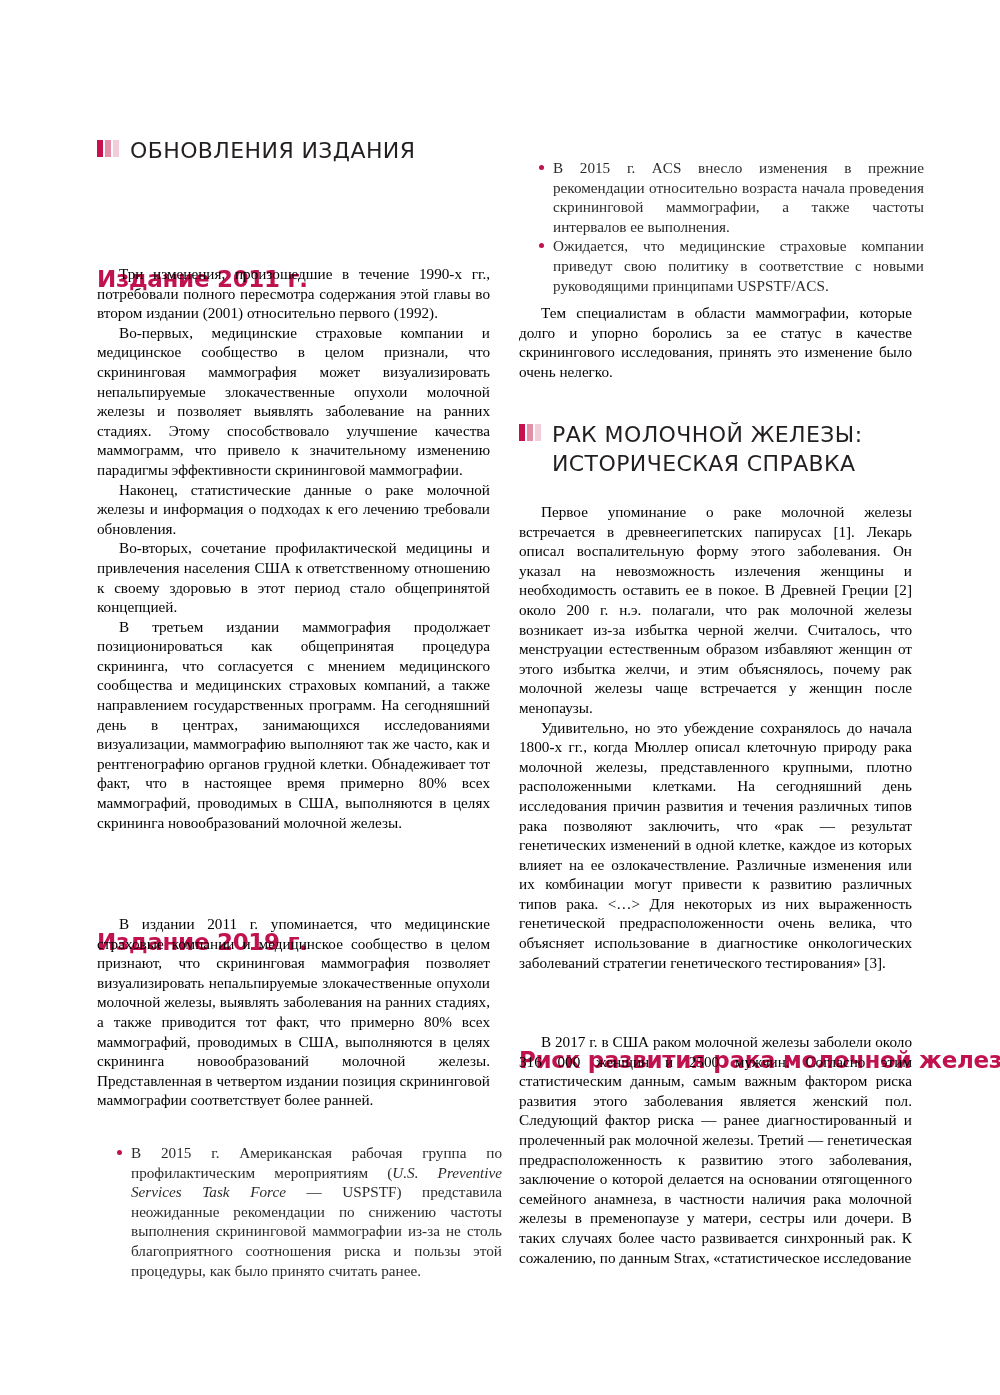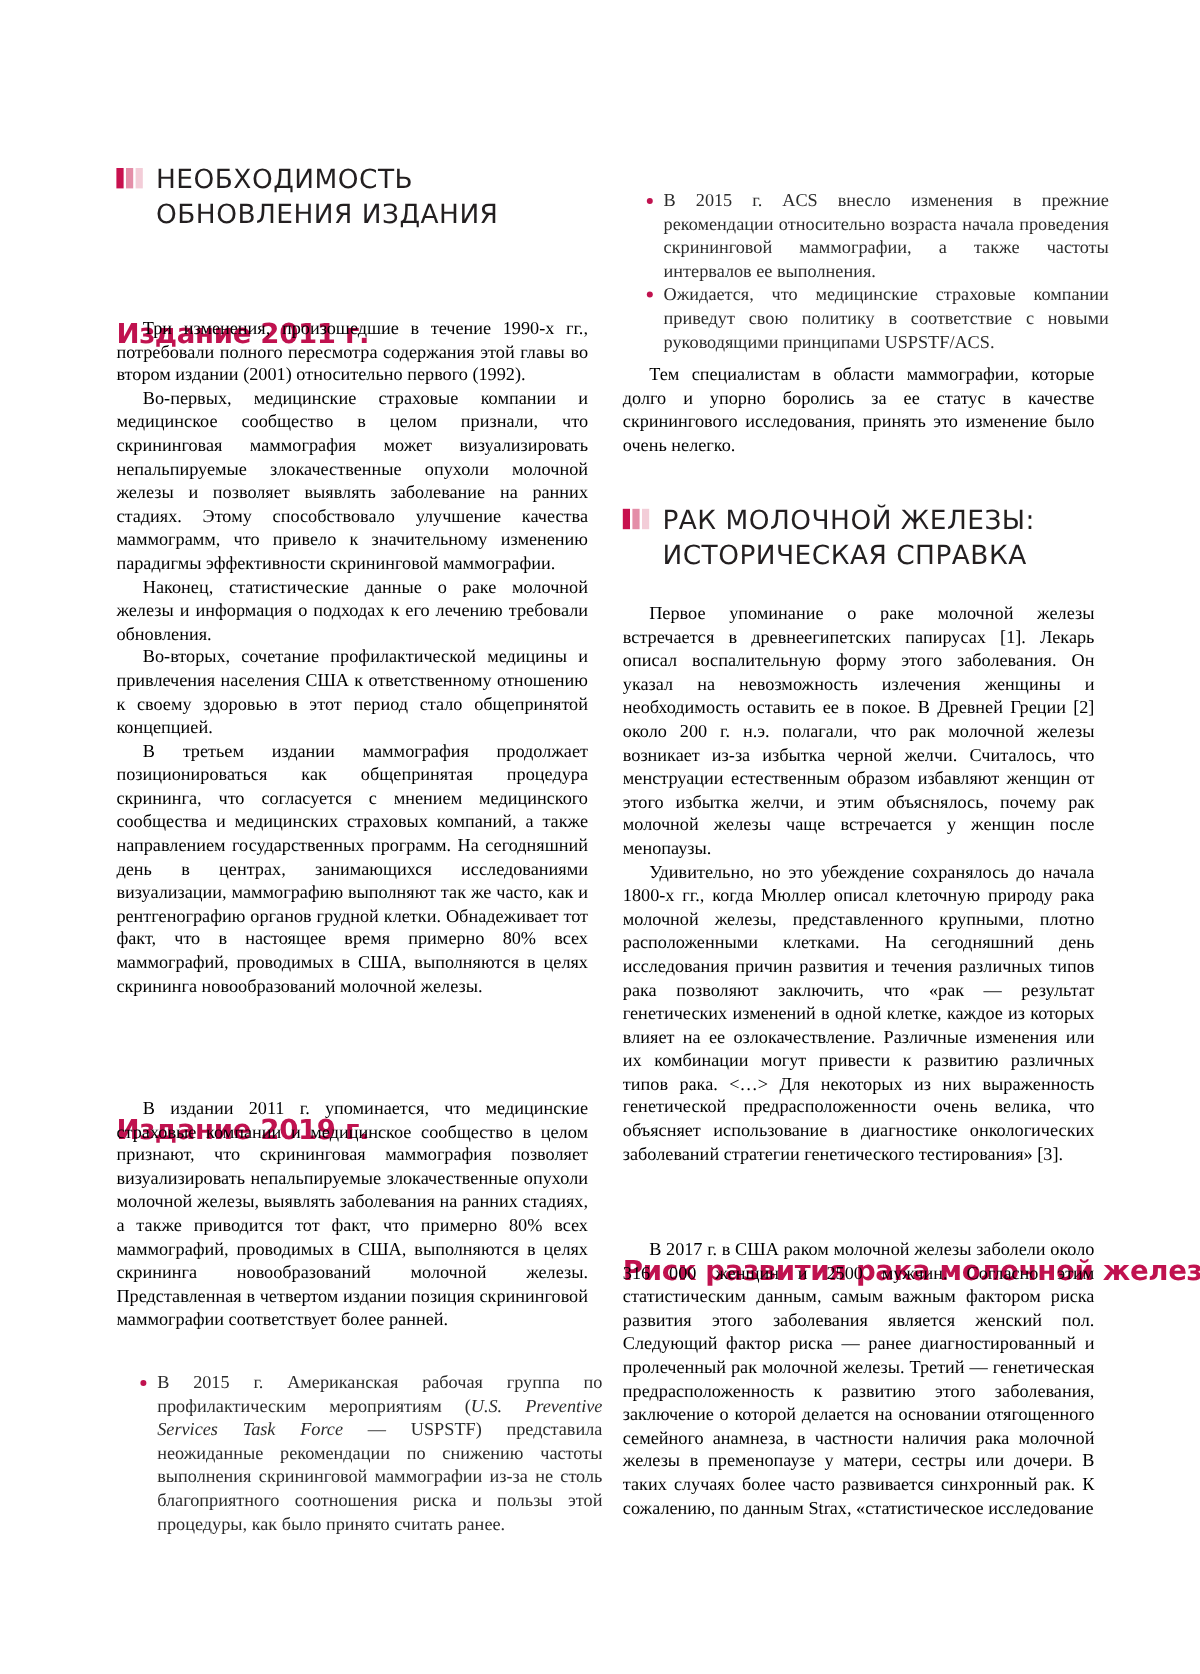--- a/index.html
+++ b/index.html
@@ -68,21 +68,20 @@
 
   <div class="col col-left">
 
     <div class="h1" style="top:136px; left:0;">
       <div class="bars">
         <span class="b1"></span>
           <span class="b2"></span>
           <span class="b3"></span>
       </div>
       <span class="h1-text">
-        <span class="h1-line">НЕОБХОДИМОСТЬ</span>
         <span class="h1-line">ОБНОВЛЕНИЯ ИЗДАНИЯ</span>
       </span>
     </div>
 
     <div class="h2" style="top:223px; left:0;">Издание 2011 г.</div>
 
     <div class="txt" style="top:264px; left:0;">
       <p>Три изменения, произошедшие в течение 1990-х гг., потребовали полного пересмотра содержания этой главы во втором издании (2001) относительно первого (1992).</p>
       <p>Во-первых, медицинские страховые компании и медицинское сообщество в целом признали, что скрининговая маммография может визуализировать непальпируемые злокачественные опухоли молочной железы и позволяет выявлять заболевание на ранних стадиях. Этому способствовало улучшение качества маммограмм, что привело к значительному изменению парадигмы эффективности скрининговой маммографии.</p>
       <p>Наконец, статистические данные о раке молочной железы и информация о подходах к его лечению требовали обновления.</p>

